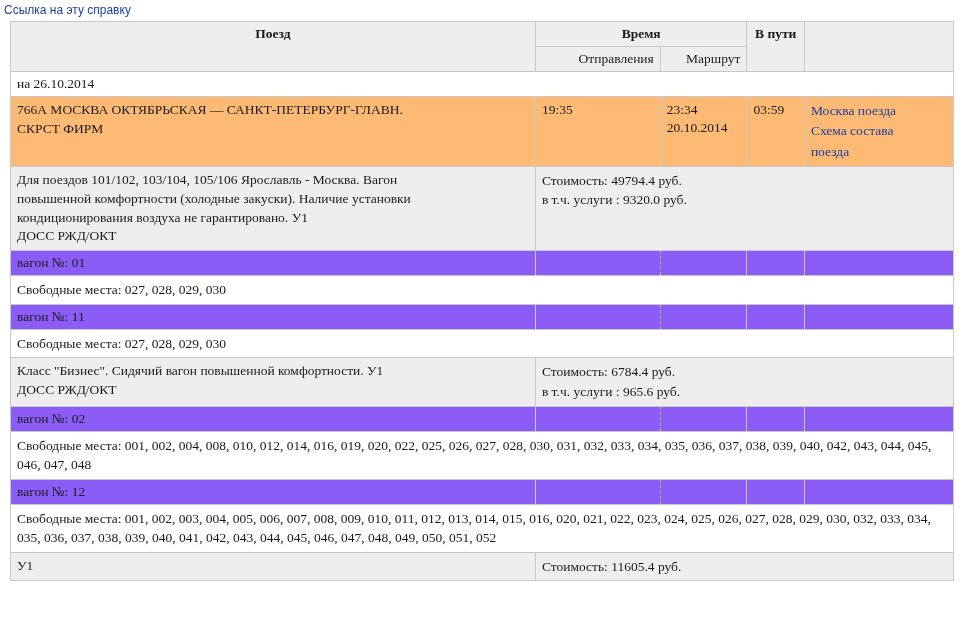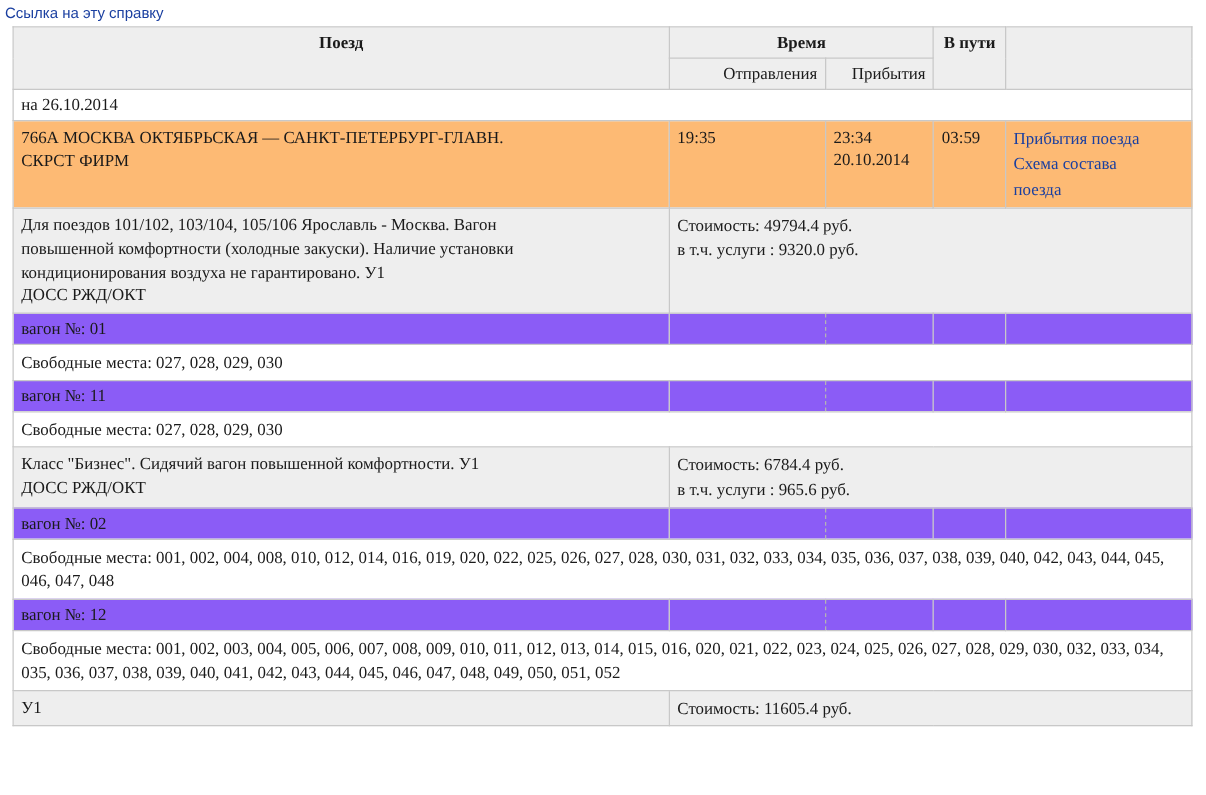--- a/index.html
+++ b/index.html
@@ -127,40 +127,40 @@
       <tr>
         <td class="hdr" rowspan="2">Поезд</td>
         <td class="hdr" colspan="2">Время</td>
         <td class="hdr" rowspan="2">
           <div>В пути</div>
         </td>
         <td class="hdr" rowspan="2"></td>
       </tr>
       <tr>
         <td class="hdr-sub">Отправления</td>
-        <td class="hdr-sub">Прибытия</td>
+        <td class="hdr-sub">Маршрут</td>
       </tr>
 
       <tr class="date-row">
         <td colspan="5">на 26.10.2014</td>
       </tr>
 
       <tr class="train-row">
         <td>
           <div class="train-name">766А МОСКВА ОКТЯБРЬСКАЯ — САНКТ-ПЕТЕРБУРГ-ГЛАВН.</div>
           <div class="train-name">СКРСТ ФИРМ</div>
         </td>
         <td>19:35</td>
         <td>
           <div>23:34</div>
           <div>20.10.2014</div>
         </td>
         <td>03:59</td>
         <td class="links">
-          <a>Прибытия поезда</a>
+          <a>Москва поезда</a>
           <a>Схема состава</a>
           <a>поезда</a>
         </td>
       </tr>
 
       <tr class="cls-row">
         <td>
           <div>Для поездов 101/102, 103/104, 105/106 Ярославль - Москва. Вагон</div>
           <div>повышенной комфортности (холодные закуски). Наличие установки</div>
           <div>

